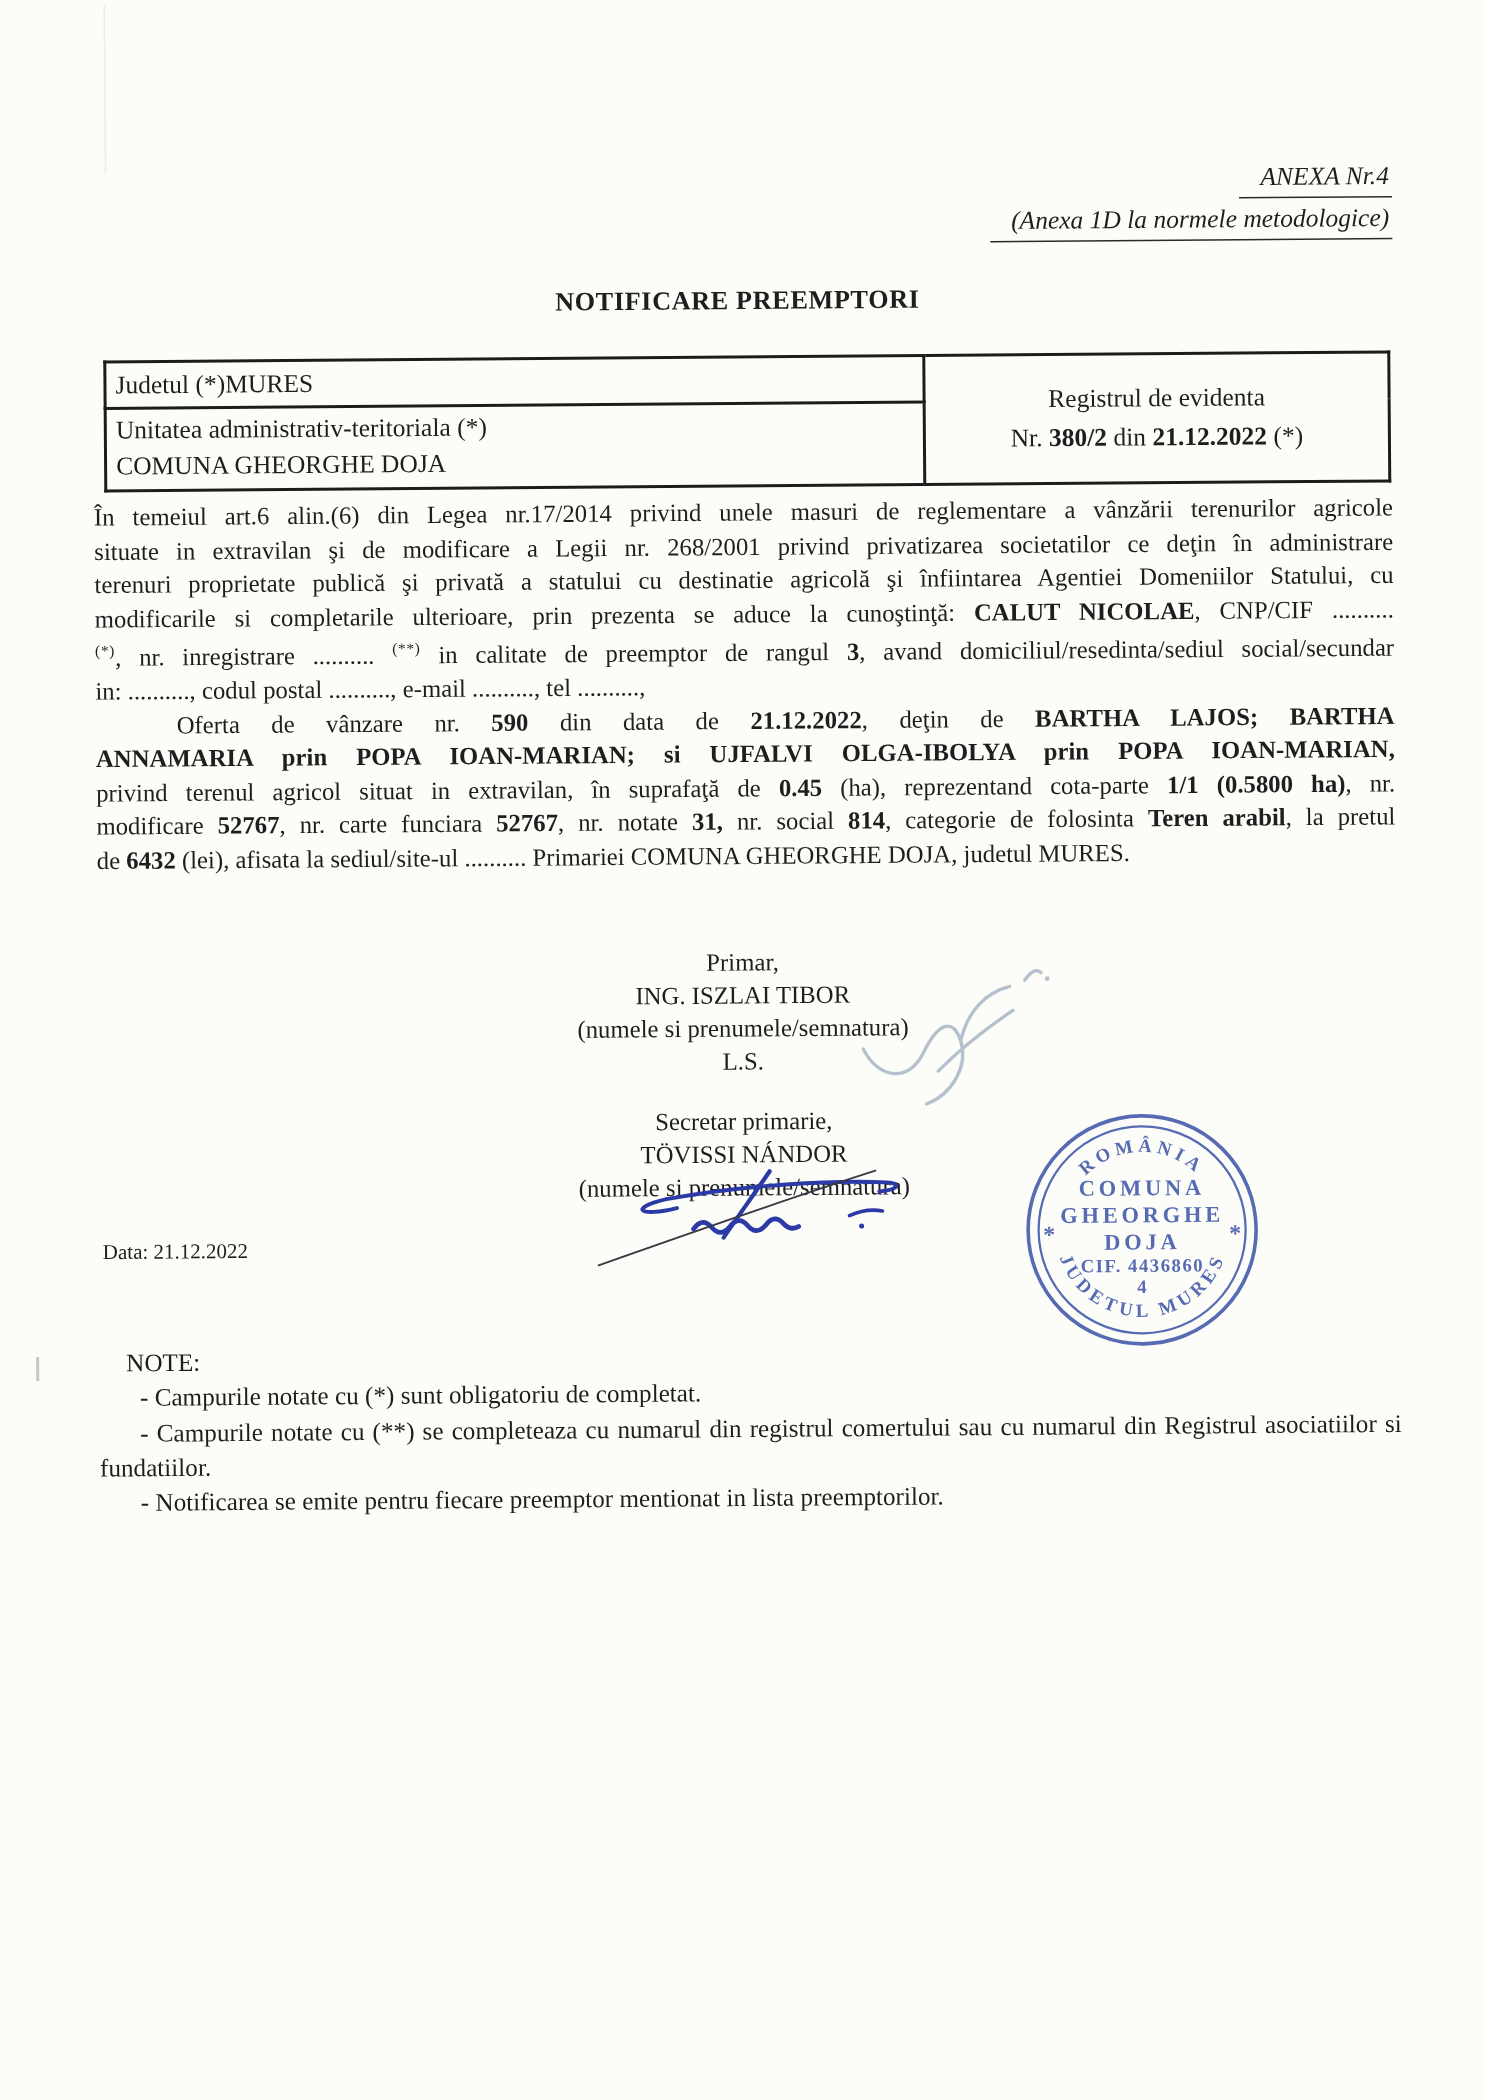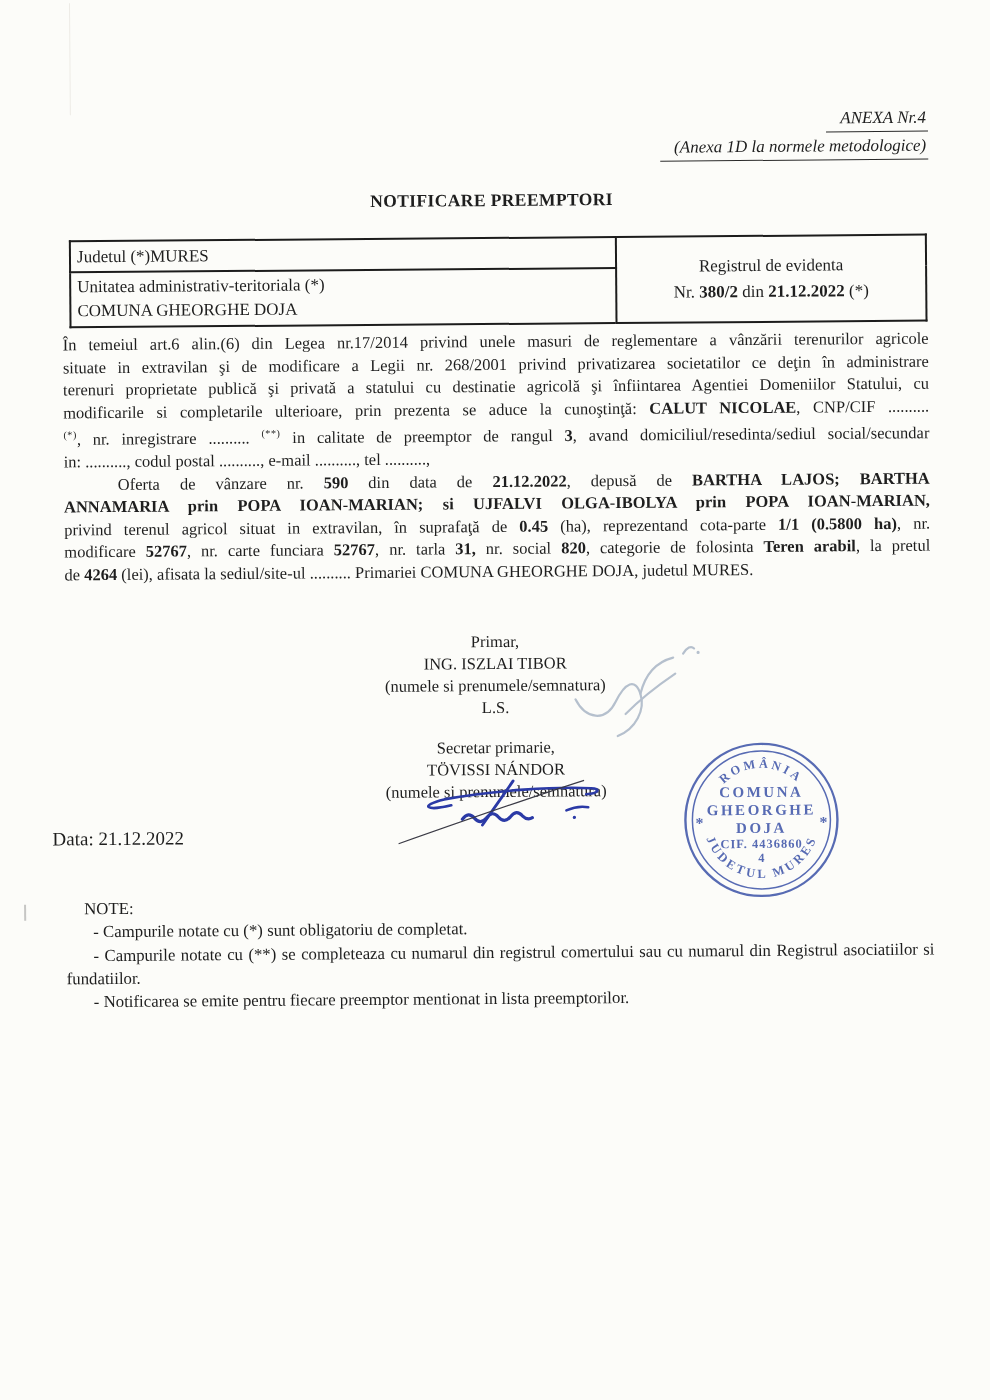--- a/index.html
+++ b/index.html
@@ -42,21 +42,21 @@
   #primar-sign{left:565px;top:645px;}
   #secretar-sign{left:395px;top:775px;}
   .stamp{position:absolute;left:676px;top:738px;opacity:.92;}
   .stamp circle{stroke:#4a5fae;}
   .stamp text{fill:#4a5fae;font-family:"Liberation Serif",serif;}
   .st-arc{font-size:12.5px;font-weight:bold;letter-spacing:3px;}
   .st-name{font-size:15px;font-weight:bold;letter-spacing:2.5px;text-anchor:middle;}
   .st-cif{font-size:12.5px;font-weight:bold;letter-spacing:1px;text-anchor:middle;}
   .st-star{font-size:16px;font-weight:bold;text-anchor:middle;}
   
-  .dateline{position:absolute;left:51px;top:825px;font-size:19px;}
+  .dateline{position:absolute;left:67px;top:825px;font-size:14px;}
   .notes{position:absolute;left:64px;top:894px;width:868px;font-size:16.8px;line-height:23.3px;}
   .notes-title{margin-left:18px;}
   .note-item{text-indent:27px;text-align:justify;}
   
   .tick{position:absolute;left:22px;top:901px;width:2px;height:16px;background:#c6c6c4;}
   .streak{position:absolute;left:74px;top:0;width:1px;height:112px;background:#edebe6;}
 </style>
 </head>
 <body>
 
@@ -91,25 +91,25 @@
   <div class="bodytext">
     <div class="para">
         <div class="tline"><span>În temeiul art.6 alin.(6) din Legea nr.17/2014 privind unele masuri de reglementare a vânzării terenurilor agricole</span></div>
         <div class="tline"><span>situate in extravilan şi de modificare a Legii nr. 268/2001 privind privatizarea societatilor ce deţin în administrare</span></div>
         <div class="tline"><span>terenuri proprietate publică şi privată a statului cu destinatie agricolă şi înfiintarea Agentiei Domeniilor Statului, cu</span></div>
         <div class="tline"><span>modificarile si completarile ulterioare, prin prezenta se aduce la cunoştinţă: </span><span class="b">CALUT NICOLAE</span><span>, CNP/CIF ..........</span></div>
         <div class="tline"><span class="sup">(*)</span><span>, nr. inregistrare .......... </span><span class="sup">(**)</span><span> in calitate de preemptor de rangul </span><span class="b">3</span><span>, avand domiciliul/resedinta/sediul social/secundar</span></div>
         <div class="tline tline-last"><span>in: .........., codul postal .........., e-mail .........., tel ..........,</span></div>
       </div>
     <div class="para indent-first">
-        <div class="tline"><span>Oferta de vânzare nr. </span><span class="b">590</span><span> din data de </span><span class="b">21.12.2022</span><span>, depusă de </span><span class="b">BARTHA LAJOS; BARTHA</span></div>
+        <div class="tline"><span>Oferta de vânzare nr. </span><span class="b">590</span><span> din data de </span><span class="b">21.12.2022</span><span>, deţin de </span><span class="b">BARTHA LAJOS; BARTHA</span></div>
         <div class="tline"><span class="b">ANNAMARIA prin POPA IOAN-MARIAN; si UJFALVI OLGA-IBOLYA prin POPA IOAN-MARIAN,</span></div>
         <div class="tline"><span>privind terenul agricol situat in extravilan, în suprafaţă de </span><span class="b">0.45</span><span> (ha), reprezentand cota-parte </span><span class="b">1/1 (0.5800 ha)</span><span>, nr.</span></div>
-        <div class="tline"><span>modificare </span><span class="b">52767</span><span>, nr. carte funciara </span><span class="b">52767</span><span>, nr. tarla </span><span class="b">31,</span><span> nr. social </span><span class="b">820</span><span>, categorie de folosinta </span><span class="b">Teren arabil</span><span>, la pretul</span></div>
-        <div class="tline tline-last"><span>de </span><span class="b">4264</span><span> (lei), afisata la sediul/site-ul .......... Primariei COMUNA GHEORGHE DOJA, judetul MURES.</span></div>
+        <div class="tline"><span>modificare </span><span class="b">52767</span><span>, nr. carte funciara </span><span class="b">52767</span><span>, nr. notate </span><span class="b">31,</span><span> nr. social </span><span class="b">814</span><span>, categorie de folosinta </span><span class="b">Teren arabil</span><span>, la pretul</span></div>
+        <div class="tline tline-last"><span>de </span><span class="b">6432</span><span> (lei), afisata la sediul/site-ul .......... Primariei COMUNA GHEORGHE DOJA, judetul MURES.</span></div>
       </div>
   </div>
 
   <div class="sigblock sig-primar">
     <div>Primar,</div>
     <div>ING. ISZLAI TIBOR</div>
     <div>(numele si prenumele/semnatura)</div>
     <div>L.S.</div>
   </div>
 

